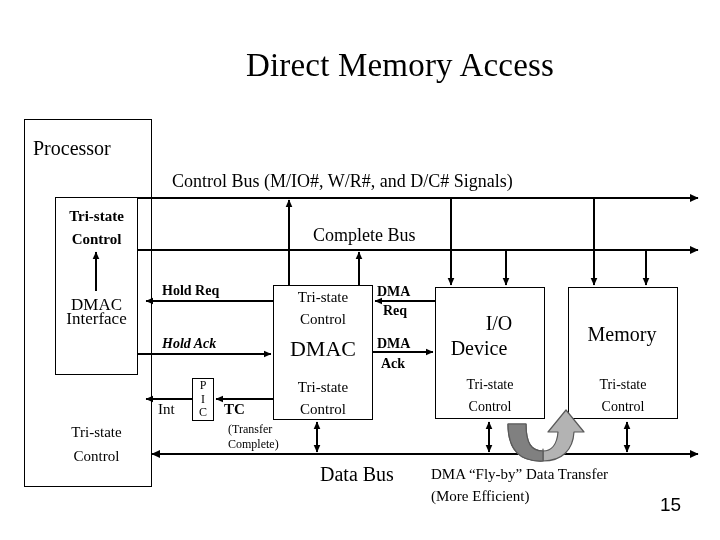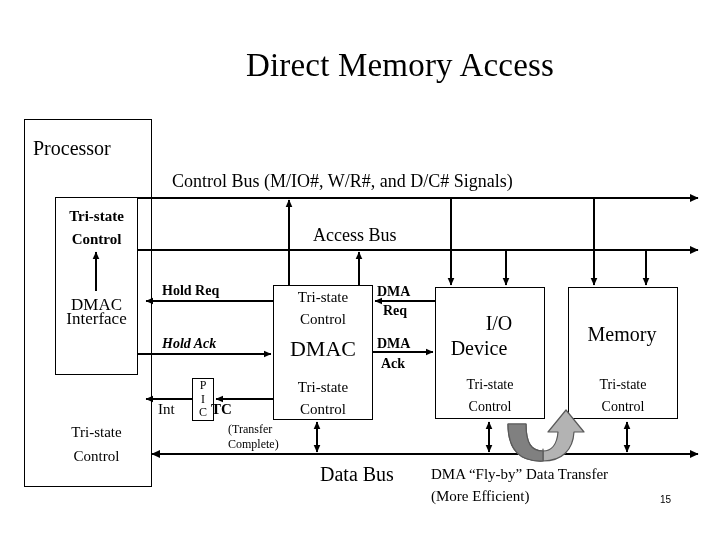--- a/index.html
+++ b/index.html
@@ -49,21 +49,21 @@
     left: 0;
     top: 0;
     width: 720px;
     height: 540px;
     overflow: visible;
     pointer-events: none;
   }
   .pageno {
     position: absolute;
     font-family: "Liberation Sans", "DejaVu Sans", sans-serif;
-    font-size: 10px;
+    font-size: 19px;
     color: #000000;
   }
   .sz22 { font-size: 22px; }
   .sz20 { font-size: 20px; }
   .sz18 { font-size: 18px; }
   .sz17 { font-size: 17px; }
   .sz15 { font-size: 15px; }
   .sz14 { font-size: 14px; }
   .sz12 { font-size: 12px; }
 </style>
@@ -105,33 +105,33 @@
   <div class="lbl ctr sz20" style="left:435px; top:313px; width:128px;">I/O</div>
   <div class="lbl ctr sz20" style="left:435px; top:338px; width:88px;">Device</div>
   <div class="lbl ctr sz14" style="left:435px; top:377px; width:110px;">Tri-state</div>
   <div class="lbl ctr sz14" style="left:435px; top:399px; width:110px;">Control</div>
 
   <div class="lbl ctr sz20" style="left:568px; top:324px; width:108px;">Memory</div>
   <div class="lbl ctr sz14" style="left:568px; top:377px; width:110px;">Tri-state</div>
   <div class="lbl ctr sz14" style="left:568px; top:399px; width:110px;">Control</div>
 
   <div class="lbl sz18" style="left:172px; top:172px;">Control Bus (M/IO#, W/R#, and D/C# Signals)</div>
-  <div class="lbl sz18" style="left:313px; top:226px;">Access Bus</div>
+  <div class="lbl sz18" style="left:313px; top:226px;">Complete Bus</div>
   <div class="lbl sz20" style="left:320px; top:464px;">Data Bus</div>
 
   <div class="lbl bold sz14" style="left:162px; top:283px;text-align:right;">Hold Req</div>
   <div class="lbl bold sz14" style="left:162px; top:336px;font-style:italic;">Hold Ack</div>
 
   <div class="lbl bold sz14" style="left:377px; top:284px;">DMA</div>
   <div class="lbl bold sz14" style="left:383px; top:303px;">Req</div>
   <div class="lbl bold sz14" style="left:377px; top:336px;">DMA</div>
   <div class="lbl bold sz14" style="left:381px; top:356px;">Ack</div>
 
   <div class="lbl sz15" style="left:158px; top:401px;">Int</div>
-  <div class="lbl bold sz15" style="left:211px; top:401px;">TC</div>
+  <div class="lbl bold sz15" style="left:224px; top:401px;">TC</div>
   <div class="lbl sz12" style="left:228px; top:423px;">(Transfer</div>
   <div class="lbl sz12" style="left:228px; top:438px;text-align:right;">Complete)</div>
 
   <div class="lbl sz15" style="left:431px; top:466px;">DMA “Fly-by” Data Transfer</div>
   <div class="lbl sz15" style="left:431px; top:488px;">(More Efficient)</div>
 
   <div class="pageno" style="left:660px; top:494px;">15</div>
 
   <svg class="arrows" viewBox="0 0 720 540">
     <defs>

